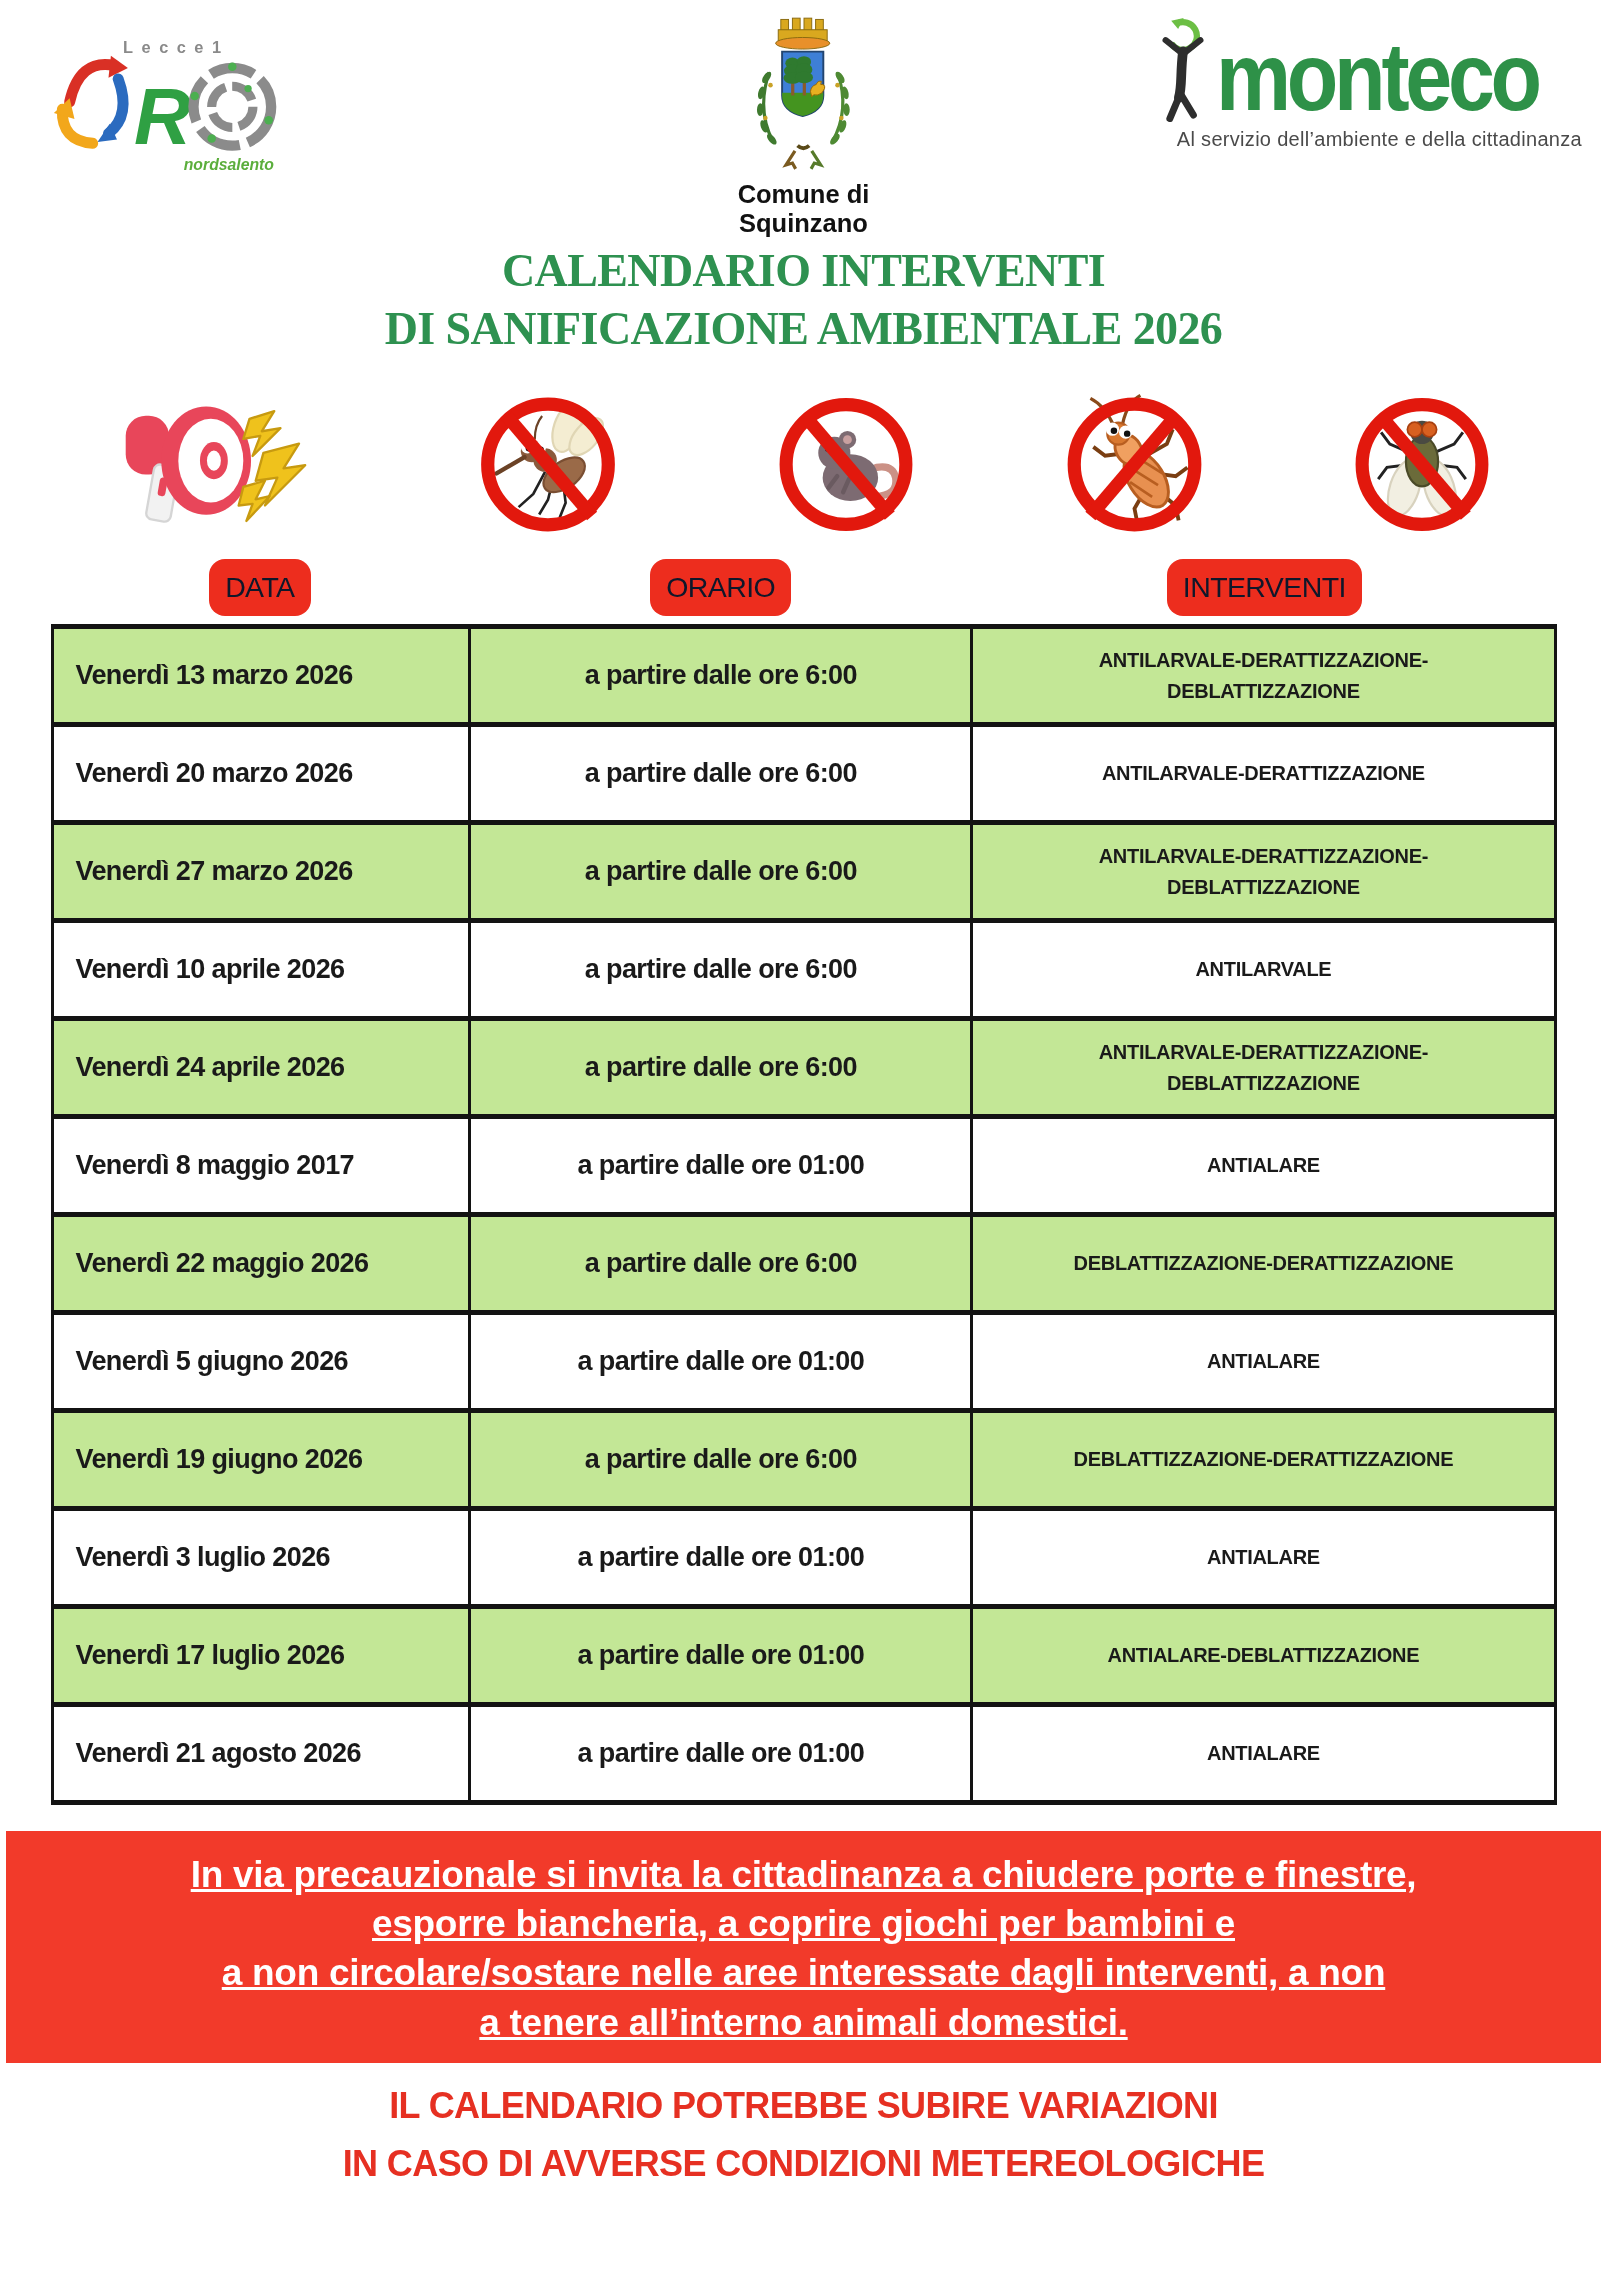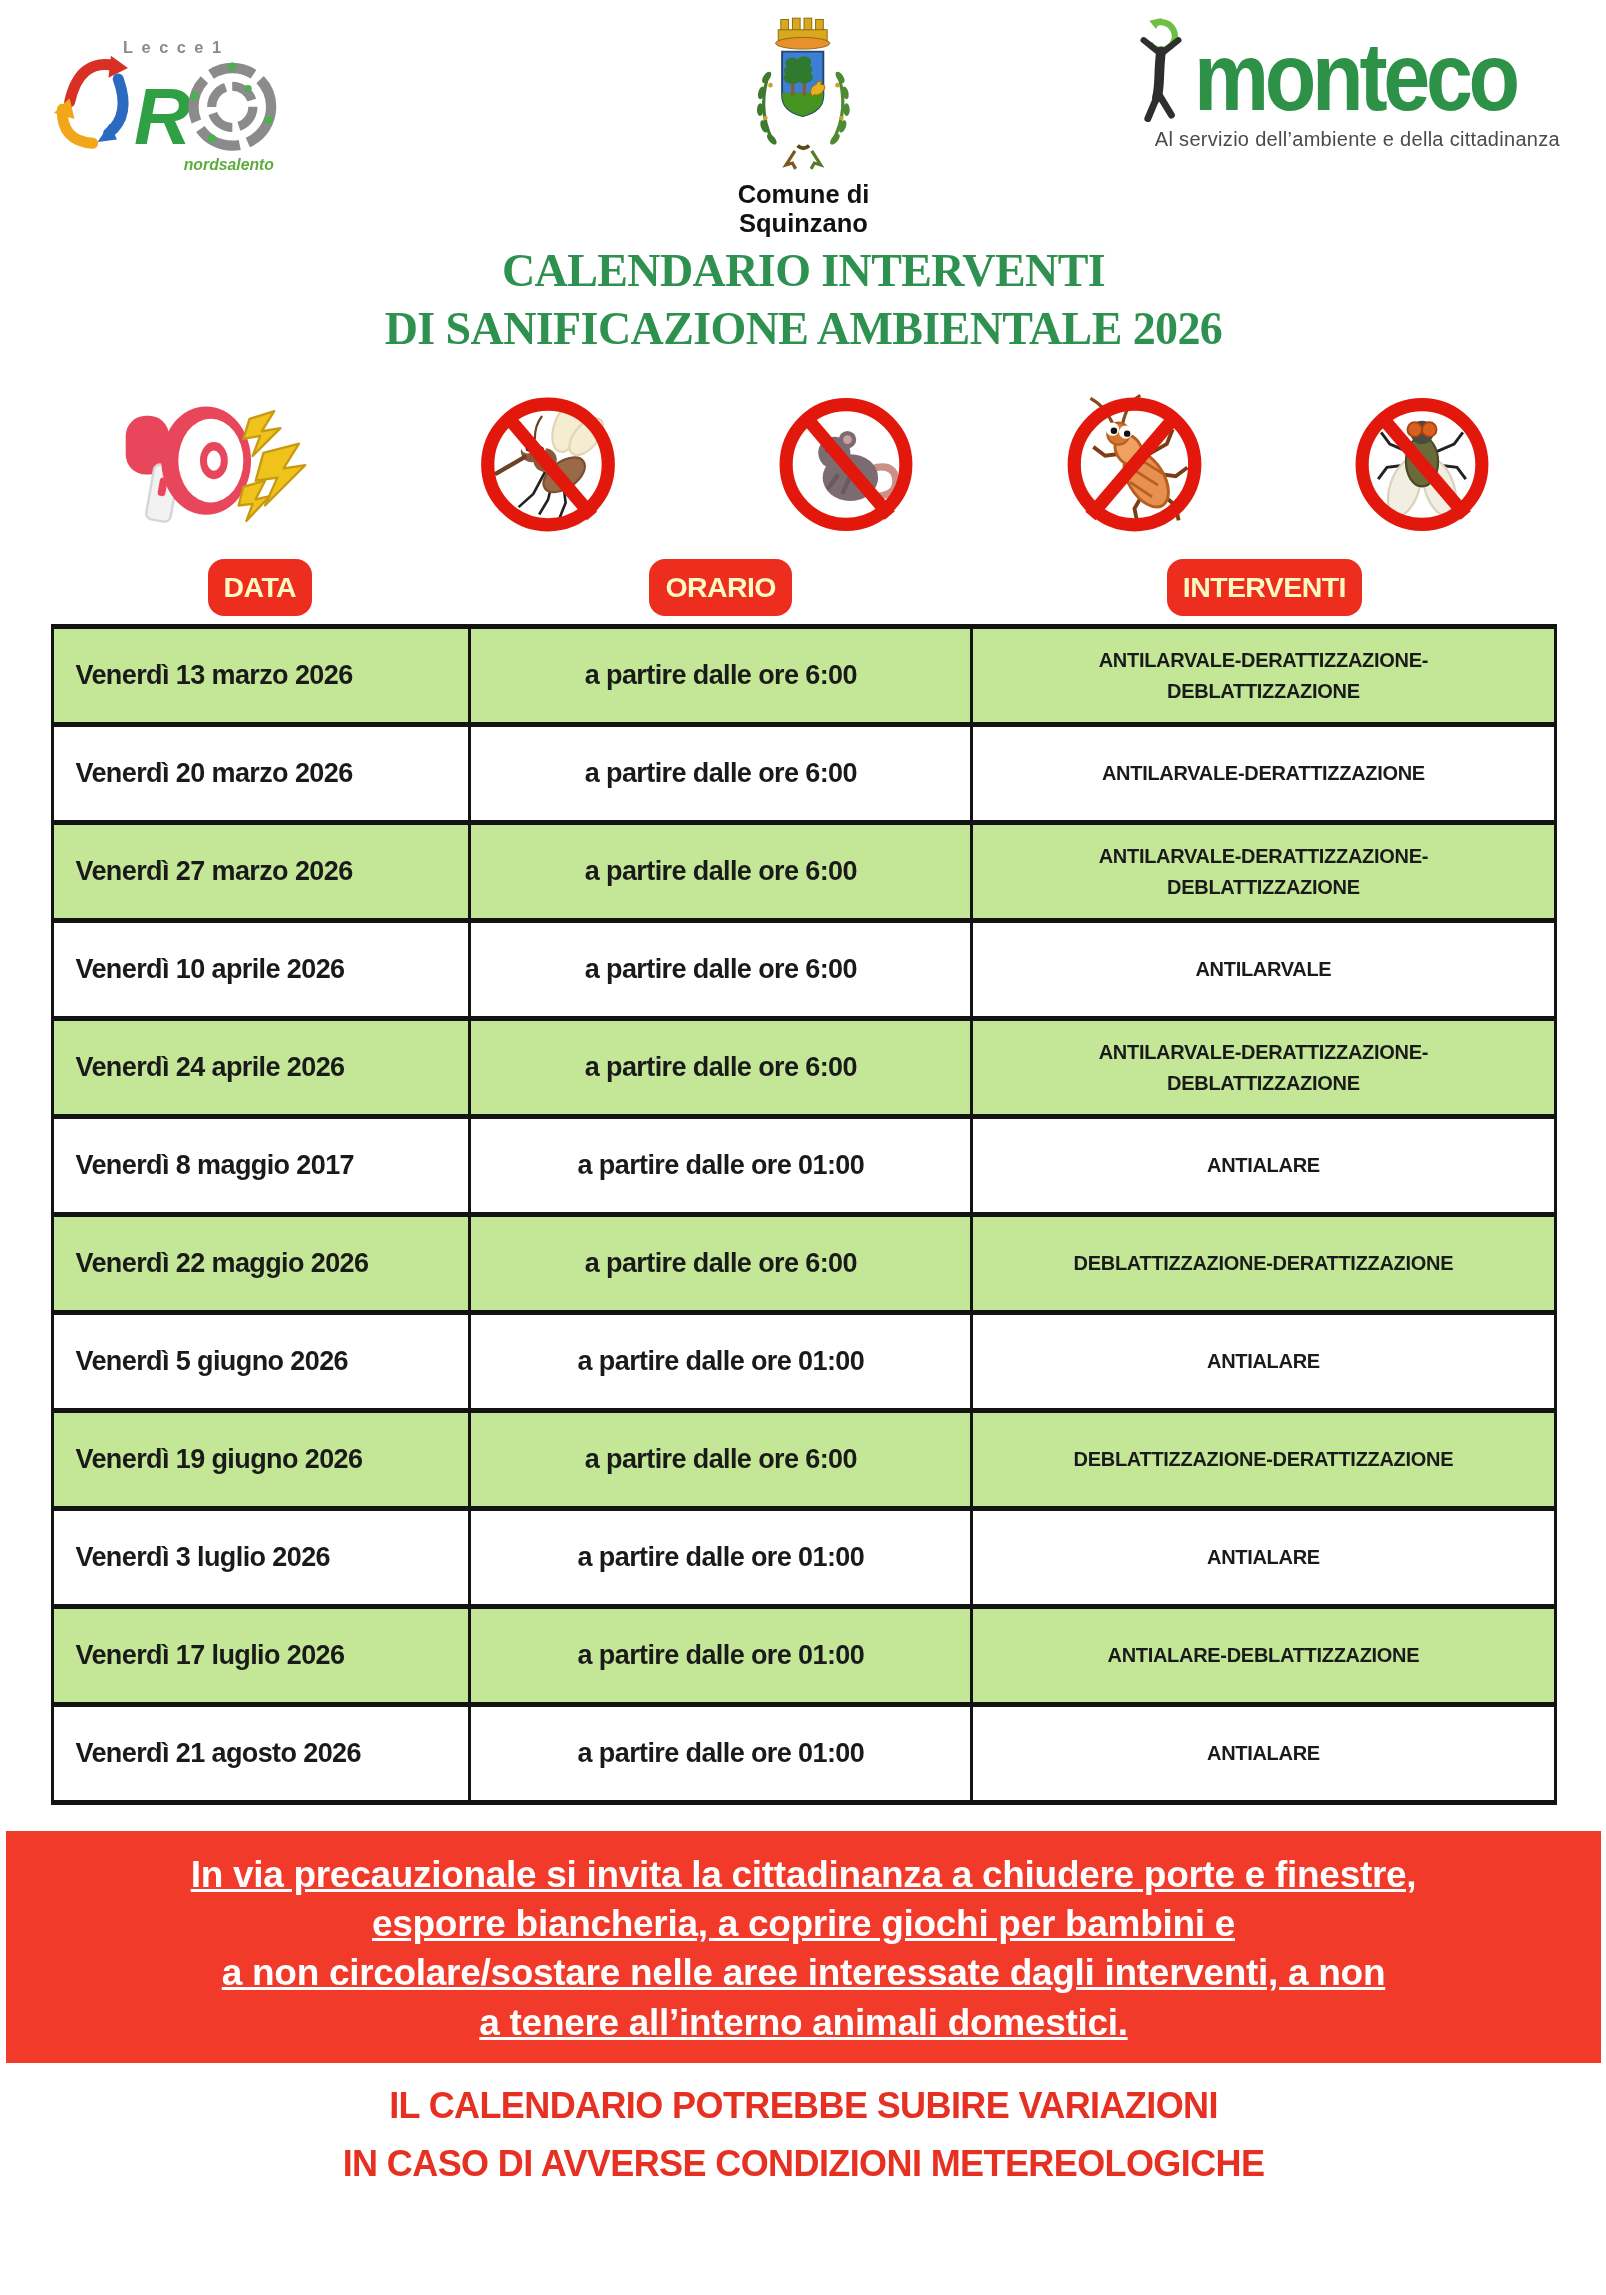--- a/index.html
+++ b/index.html
@@ -7,21 +7,21 @@
   body {
     width: 1607px; height: 2295px; position: relative; overflow: hidden;
     font-family: "Liberation Sans", sans-serif; color: #1a1a1a;
   }
 
   
   .header { position: relative; height: 226px; }
   .aro-logo { position: absolute; left: 32px; top: 29px; }
   .crest-wrap { position: absolute; left: 50%; transform: translateX(-50%); top: 13.4px; text-align: center; }
   .crest-caption { font-size: 25.5px; font-weight: bold; line-height: 1.12; color: #111; margin-top: 3.6px; }
-  .monteco-wrap { position: absolute; right: 47px; top: 18px; text-align: center; }
+  .monteco-wrap { position: absolute; right: 25px; top: 18px; text-align: center; }
   .monteco-row { display: flex; align-items: flex-end; justify-content: center; }
   .monteco-word {
     font-size: 96px; font-weight: bold; color: #2E9148; letter-spacing: -4.9px;
     line-height: 0.95; display: inline-block; transform: scaleX(0.88); transform-origin: left bottom;
   }
   .monteco-tagline { font-size: 20px; color: #4a4a4a; margin-top: 6px; letter-spacing: 0.3px; text-align: right; }
 
   
   .title { text-align: center; margin-top: 16px; font-weight: bold; color: #2E9150;
            font-size: 46px; line-height: 1.25; letter-spacing: -0.6px; font-family: Liberation Serif, serif; }
@@ -29,21 +29,21 @@
   
   .icons-row { margin-top: 34px; height: 147px; display: flex; align-items: center;
                justify-content: space-between; padding: 0 112px; }
   .icons-row svg { display: block; }
 
   
   .badges-row { width: 1506px; margin: 20.6px auto 0; display: grid;
                 grid-template-columns: 27.8% 33.4% 38.8%; }
   .badge-cell { text-align: center; }
   .badge {
-    display: inline-block; background: #ED2D1E; color: #fef9c3; font-weight: bold;
+    display: inline-block; background: #ED2D1E; color: #0f172a; font-weight: normal;
     font-size: 28.5px; letter-spacing: -0.6px; padding: 12px 16px; border-radius: 16px;
   }
 
   
   table.cal { width: 1506px; margin: 8.5px auto 0; border-collapse: collapse; }
   table.cal td { border: 3.6px solid #131313; border-top-width: 5.5px; border-bottom-width: 5.5px;
                  height: 98px; vertical-align: middle; }
   table.cal tr:nth-child(odd) { background: #C3E796; }
   table.cal tr:nth-child(even) { background: #ffffff; }
   td.c-date { width: 27.8%; font-size: 27px; font-weight: bold; padding-left: 22px;

